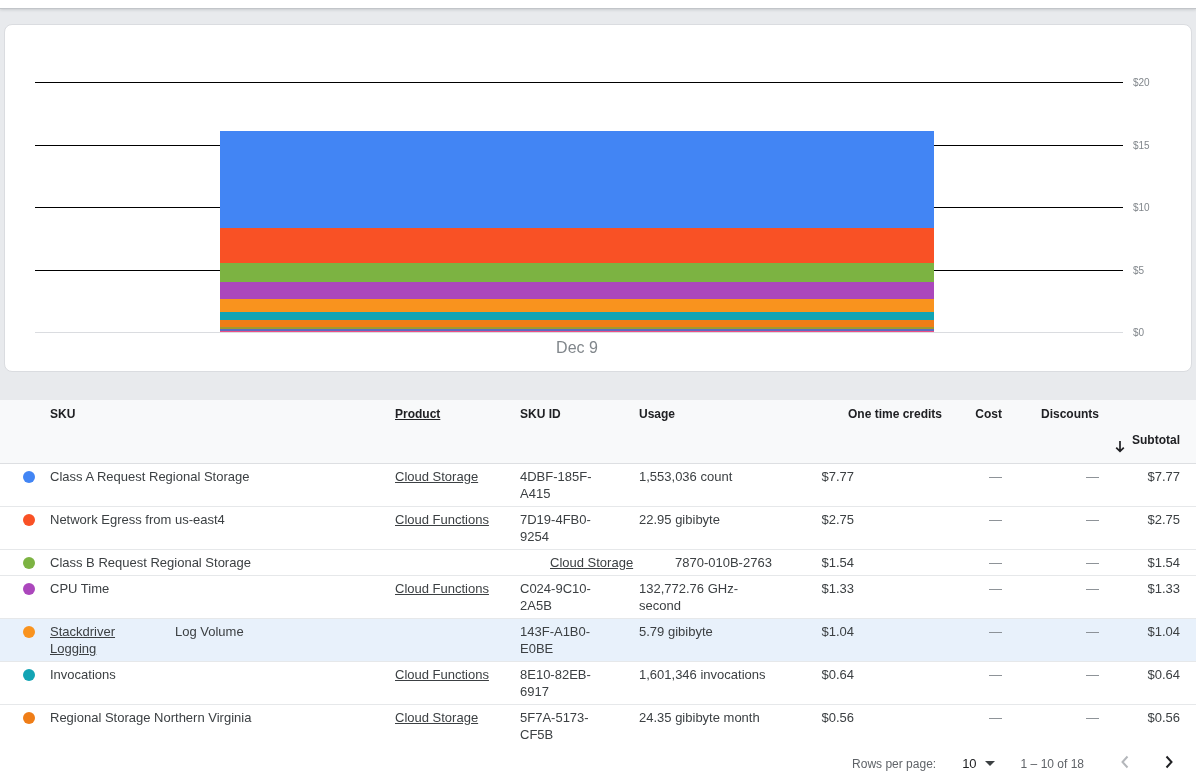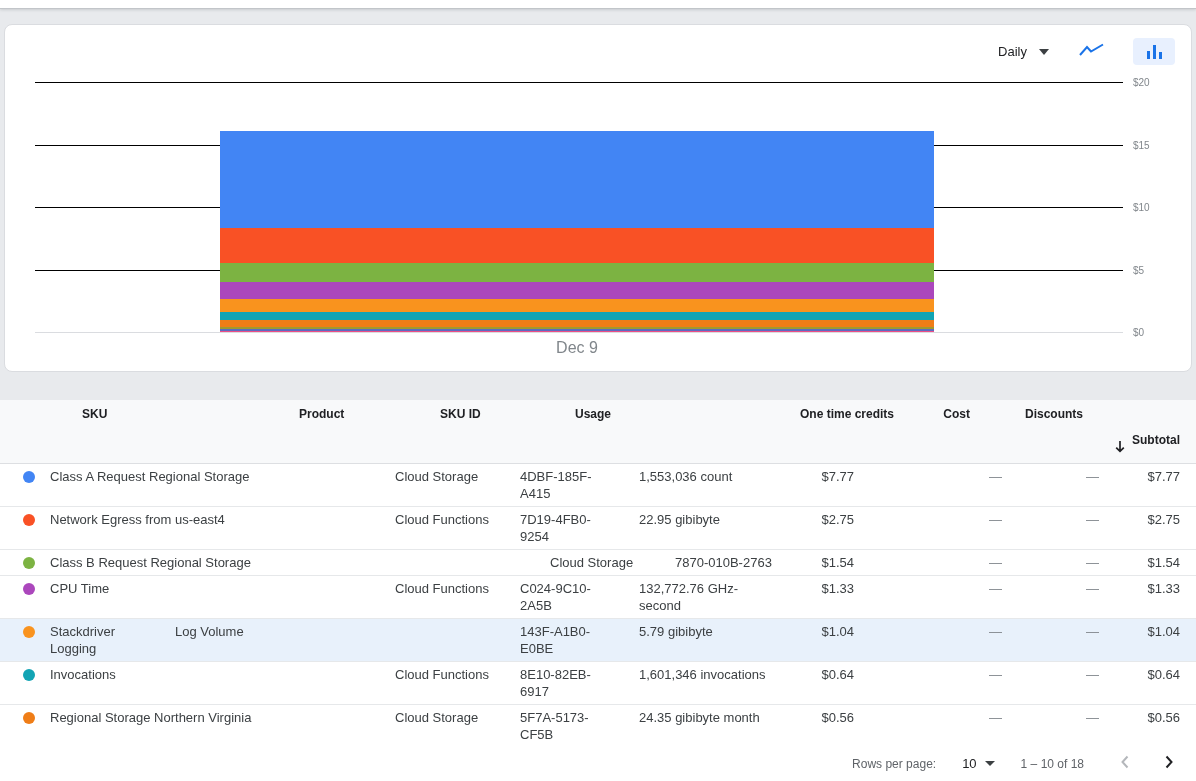--- a/index.html
+++ b/index.html
@@ -32,27 +32,27 @@
   .stacked-bar { position:absolute; left:189px; width:714px; bottom:0;
     display:flex; flex-direction:column; }
   .seg { width:100%; }
   .x-label { position:absolute; left:189px; width:714px; top:257px; text-align:center;
     font-size:16px; color:#80868B; }
 
   
   .table-section { position:absolute; top:400px; left:0; right:0; bottom:0; background:#fff; }
   .thead, .trow { display:flex; align-items:stretch; }
   .thead { background:#F8F9FA; border-bottom:1px solid #DDDFE2; }
-  .thead .cell { font-size:12px; font-weight:bold; color:#202124; padding-top:6px; padding-bottom:5px;margin-left:16px; }
+  .thead .cell { font-size:12px; font-weight:bold; color:#202124; padding-top:6px; padding-bottom:5px; }
   .trow { border-bottom:1px solid #E6E8EA; }
   .trow.hl { background:#E8F1FB; }
   .cell { font-size:13px; line-height:17px; padding:4px 20px 4px 0; white-space:pre-line; }
   .c-dot { flex:0 0 50px; padding:6px 0 0 23px; }
   .c-sku { flex:1 1 auto; min-width:0; }
-  .c-product { flex:0 0 125px; }
+  .c-product { flex:0 0 125px;text-decoration:underline; }
   .c-skuid { flex:0 0 119px; }
   .c-usage { flex:0 0 155px; }
   .c-cost { flex:0 0 60px; }
   .c-credits { flex:0 0 148px; }
   .c-disc { flex:0 0 97px; }
   .c-sub { flex:0 0 97px; padding-right:16px; }
   .num { text-align:right; padding-right:0; }
   .c-cost.num, .c-credits.num, .c-disc.num { padding-right:0; }
   .c-sub.num { padding-right:16px; }
   .dash { color:#80868B; }
@@ -67,40 +67,20 @@
   .rpp-select .caret { border-top-width:5px; }
   .page-nav { display:flex; align-items:center; gap:26px; margin-left:6px; }
   .chev { background:none; border:none; padding:2px; cursor:pointer; display:flex; }
 </style>
 </head>
 <body>
 
 <div class="top-strip"></div>
 
 <div class="chart-card">
-  <div class="chart-controls">
-    <div class="interval-select">
-      <span>Daily</span>
-      <span class="caret"></span>
-    </div>
-    <button class="chart-type-btn">
-      <span>
-        <svg width="26" height="14" viewBox="0 0 26 14">
-            <polyline points="1,12 8,4 12,8.5 24,1.5" fill="none" stroke="#1A73E8" stroke-width="2"></polyline>
-          </svg>
-      </span>
-    </button>
-    <button class="chart-type-btn active">
-      <span class="bar-glyph">
-          <i style="height:8px"></i>
-          <i style="height:14px"></i>
-          <i style="height:7px"></i>
-        </span>
-    </button>
-  </div>
 
   <div class="plot-area">
     <div id="gridlines">
         <div class="gridline zero" style="top: 250px;">
           <span class="ytick">$0</span>
         </div>
         <div class="gridline" style="top: 187.5px;">
           <span class="ytick">$5</span>
         </div>
         <div class="gridline" style="top: 125px;">

